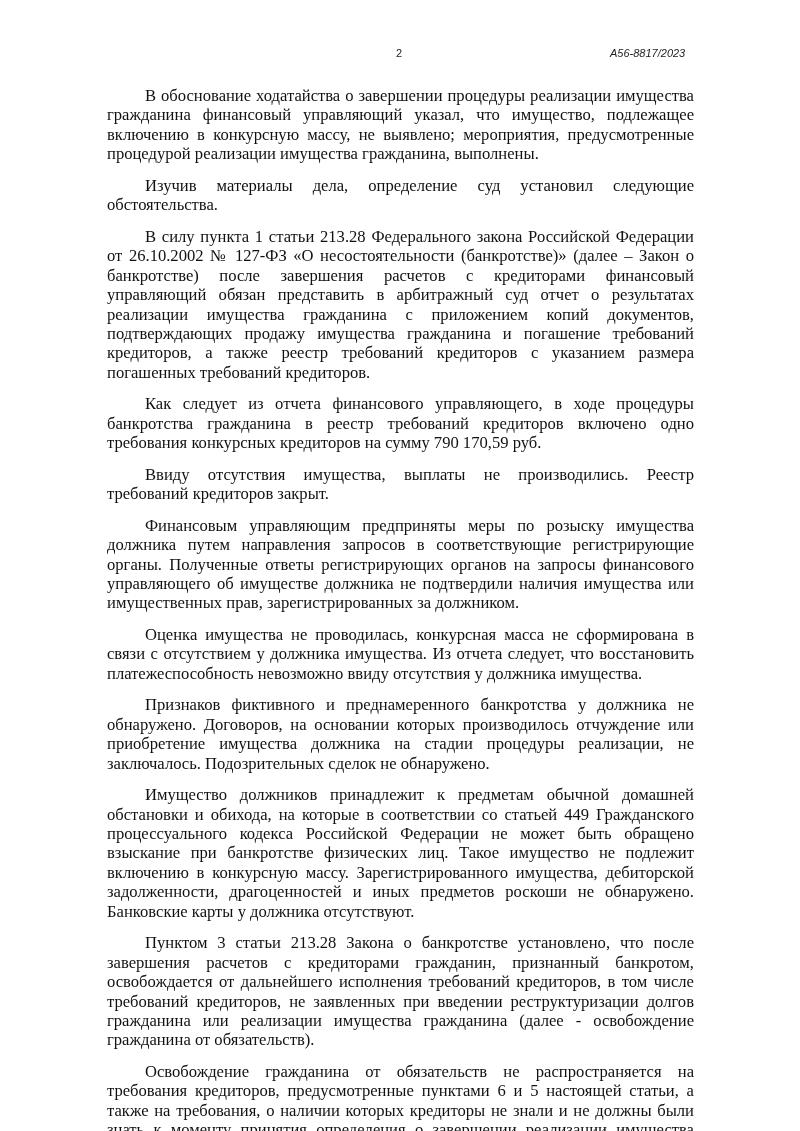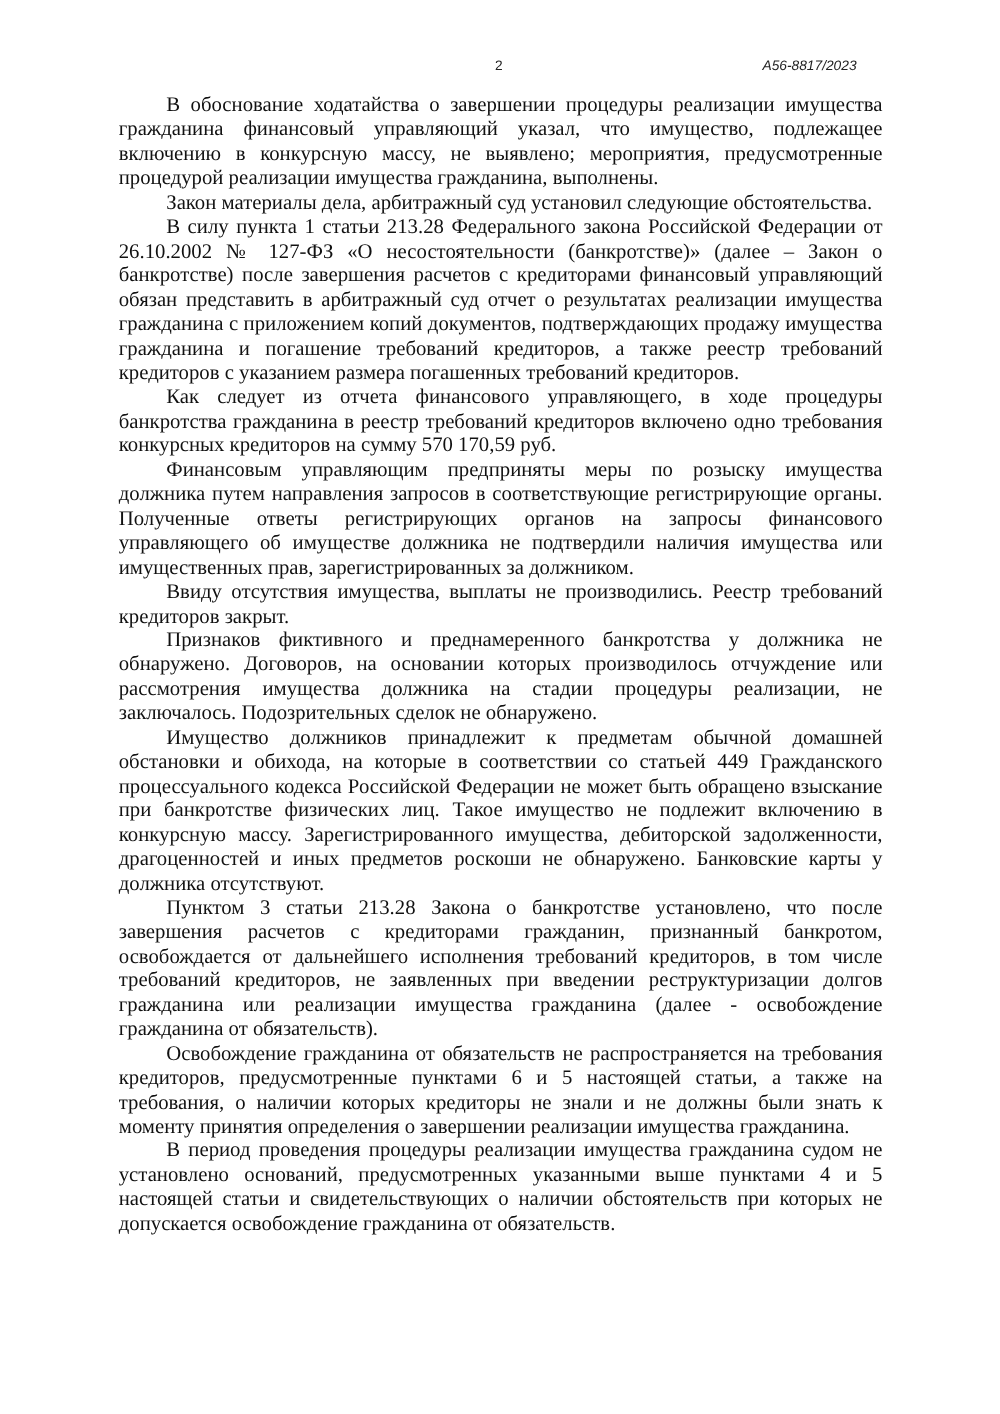--- a/index.html
+++ b/index.html
@@ -5,37 +5,38 @@
   html, body { margin: 0; padding: 0; background: #ffffff; }
   body { width: 800px; height: 1131px; position: relative; overflow: hidden; }
   .page { position: absolute; left: 0; top: 0; width: 800px; height: 1131px; background: #fff; }
   .header { position: absolute; top: 47px; left: 0; width: 800px; height: 16px;
     font-family: "Liberation Sans", sans-serif; font-size: 11px; color: #222; }
   .page-num { position: absolute; left: 396px; top: 0; }
   .case-num { position: absolute; left: 610px; top: 0; font-style: italic; }
   .body-text { position: absolute; left: 95px; top: 74px; width: 611px;
     font-family: "Liberation Serif", serif; font-size: 16.6px; line-height: 19.45px;
     color: #111; }
-  .body-text p { margin: 0; text-indent: 38px; text-align: justify; }
+  .body-text p { margin: 12px; text-indent: 38px; text-align: justify; }
 </style>
 </head>
 <body>
 
 <div class="page">
   <div class="header">
     <span class="page-num">2</span>
     <span class="case-num">А56-8817/2023</span>
   </div>
 
   <div class="body-text">
     <p>В обоснование ходатайства о завершении процедуры реализации имущества гражданина финансовый управляющий указал, что имущество, подлежащее включению в конкурсную массу, не выявлено; мероприятия, предусмотренные процедурой реализации имущества гражданина, выполнены.</p>
-    <p>Закон материалы дела, арбитражный суд установил следующие обстоятельства.</p>
+    <p>Изучив материалы дела, определение суд установил следующие обстоятельства.</p>
     <p>В силу пункта 1 статьи 213.28 Федерального закона Российской Федерации от 26.10.2002 № 127-ФЗ «О несостоятельности (банкротстве)» (далее – Закон о банкротстве) после завершения расчетов с кредиторами финансовый управляющий обязан представить в арбитражный суд отчет о результатах реализации имущества гражданина с приложением копий документов, подтверждающих продажу имущества гражданина и погашение требований кредиторов, а также реестр требований кредиторов с указанием размера погашенных требований кредиторов.</p>
-    <p>Как следует из отчета финансового управляющего, в ходе процедуры банкротства гражданина в реестр требований кредиторов включено одно требования конкурсных кредиторов на сумму 570 170,59 руб.</p>
+    <p>Как следует из отчета финансового управляющего, в ходе процедуры банкротства гражданина в реестр требований кредиторов включено одно требования конкурсных кредиторов на сумму 790 170,59 руб.</p>
+    <p>Ввиду отсутствия имущества, выплаты не производились. Реестр требований кредиторов закрыт.</p>
     <p>Финансовым управляющим предприняты меры по розыску имущества должника путем направления запросов в соответствующие регистрирующие органы. Полученные ответы регистрирующих органов на запросы финансового управляющего об имуществе должника не подтвердили наличия имущества или имущественных прав, зарегистрированных за должником.</p>
-    <p>Ввиду отсутствия имущества, выплаты не производились. Реестр требований кредиторов закрыт.</p>
-    <p>Признаков фиктивного и преднамеренного банкротства у должника не обнаружено. Договоров, на основании которых производилось отчуждение или рассмотрения имущества должника на стадии процедуры реализации, не заключалось. Подозрительных сделок не обнаружено.</p>
+    <p>Оценка имущества не проводилась, конкурсная масса не сформирована в связи с отсутствием у должника имущества. Из отчета следует, что восстановить платежеспособность невозможно ввиду отсутствия у должника имущества.</p>
+    <p>Признаков фиктивного и преднамеренного банкротства у должника не обнаружено. Договоров, на основании которых производилось отчуждение или приобретение имущества должника на стадии процедуры реализации, не заключалось. Подозрительных сделок не обнаружено.</p>
     <p>Имущество должников принадлежит к предметам обычной домашней обстановки и обихода, на которые в соответствии со статьей 449 Гражданского процессуального кодекса Российской Федерации не может быть обращено взыскание при банкротстве физических лиц. Такое имущество не подлежит включению в конкурсную массу. Зарегистрированного имущества, дебиторской задолженности, драгоценностей и иных предметов роскоши не обнаружено. Банковские карты у должника отсутствуют.</p>
     <p>Пунктом 3 статьи 213.28 Закона о банкротстве установлено, что после завершения расчетов с кредиторами гражданин, признанный банкротом, освобождается от дальнейшего исполнения требований кредиторов, в том числе требований кредиторов, не заявленных при введении реструктуризации долгов гражданина или реализации имущества гражданина (далее - освобождение гражданина от обязательств).</p>
     <p>Освобождение гражданина от обязательств не распространяется на требования кредиторов, предусмотренные пунктами 6 и 5 настоящей статьи, а также на требования, о наличии которых кредиторы не знали и не должны были знать к моменту принятия определения о завершении реализации имущества гражданина.</p>
     <p>В период проведения процедуры реализации имущества гражданина судом не установлено оснований, предусмотренных указанными выше пунктами 4 и 5 настоящей статьи  и свидетельствующих о наличии обстоятельств при которых не допускается освобождение гражданина от обязательств.</p>
   </div>
 </div>
 
 </body></html>

